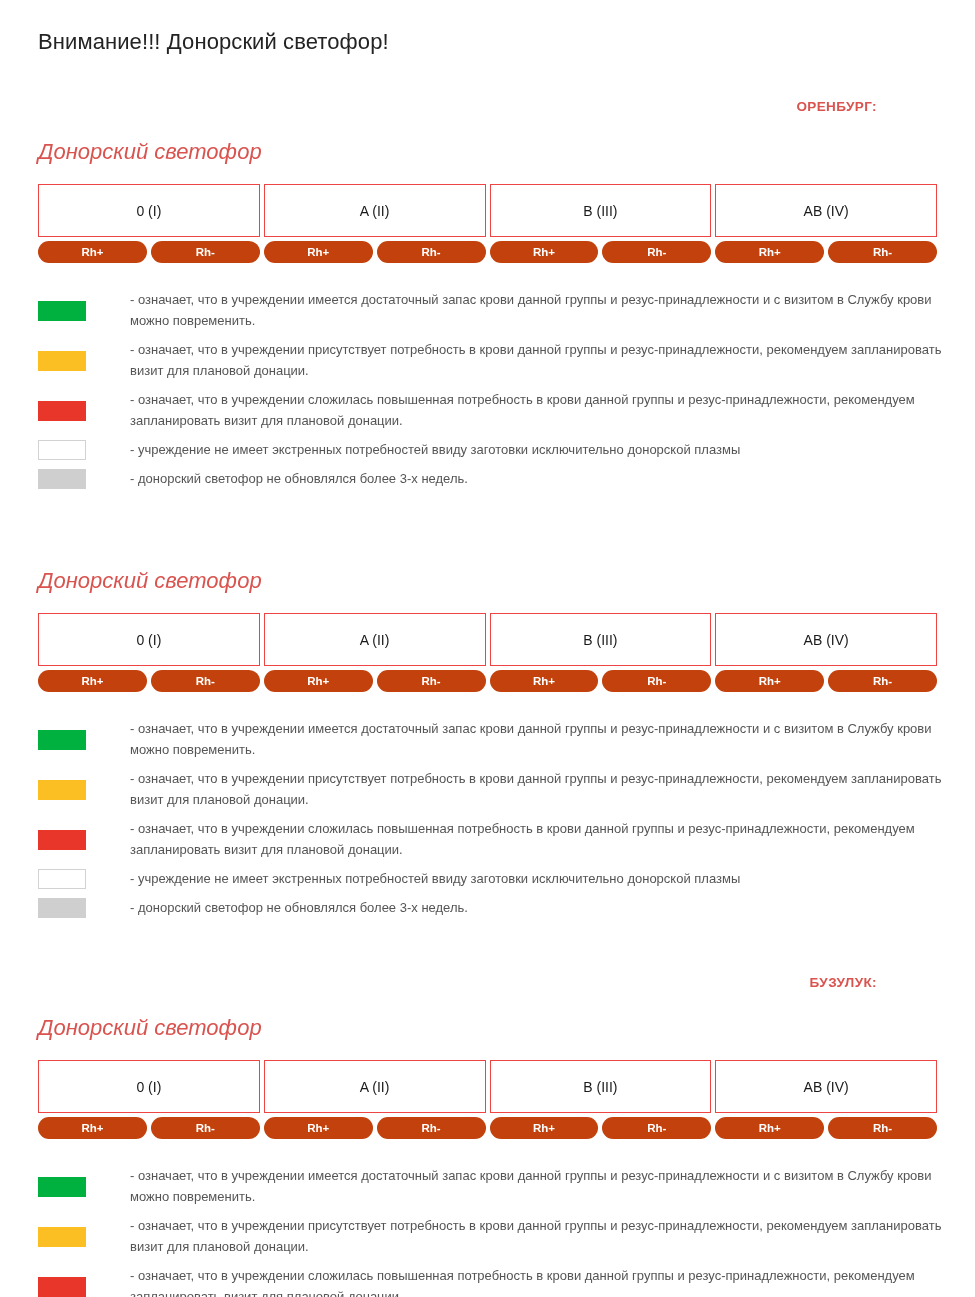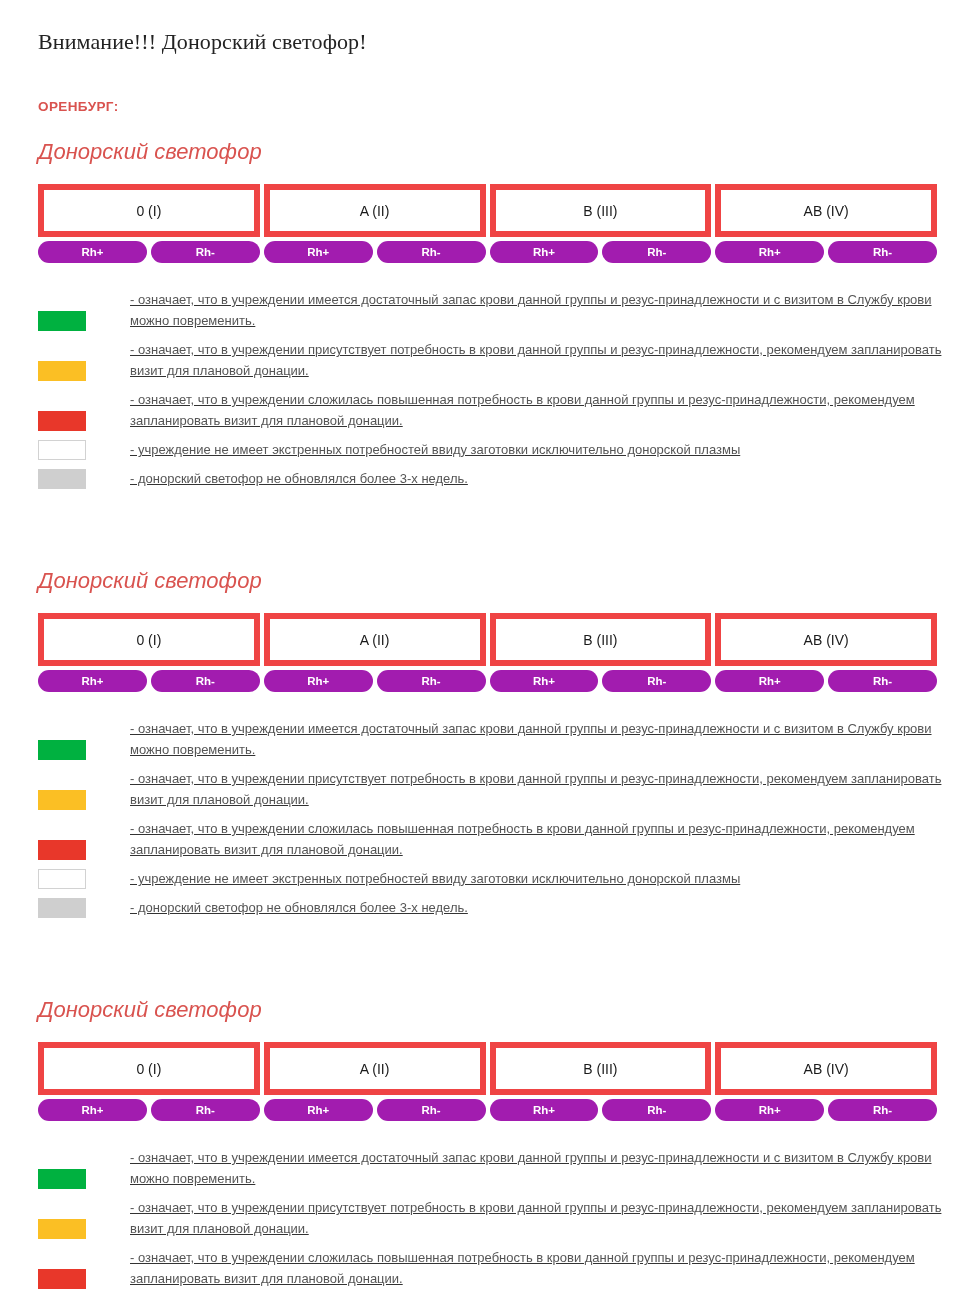--- a/index.html
+++ b/index.html
@@ -25,32 +25,31 @@
 
   
   .page-title {
     margin: 0;
     padding: 28px 0 0 38px;
     font-size: 22px;
     font-weight: 400;
     line-height: 28px;
     color: #232323;
     letter-spacing: 0.1px;
-    font-family: Liberation Serif, serif;
   }
 
   
   .section {
     padding: 0 38px;
   }
   .section-spacer-top { height: 42px; }
 
   .city-heading {
     margin: 0;
-    text-align: left;
+    text-align: right;
     font-size: 13.5px;
     font-weight: bold;
     color: #d9534f;
     letter-spacing: 0.4px;
     line-height: 18px;
     padding-right: 60px;
   }
 
   .svetofor-heading {
     margin: 22px 0 0 0;
@@ -65,21 +64,21 @@
   .blood-table {
     margin-top: 18px;
     width: 899px;
   }
   .group-row {
     display: flex;
     gap: 4px;
   }
   .group-cell {
     flex: 1 1 0;
-    border: 6px solid #ef4444;
+    border: 1px solid #ef4444;
     background: #ffffff;
     height: 53px;
     display: flex;
     align-items: center;
     justify-content: center;
     font-size: 14px;
     color: #1a1a1a;
     line-height: 18px;
   }
   .rh-row {
@@ -96,32 +95,31 @@
     flex: 1 1 0;
     height: 22px;
     display: flex;
     align-items: center;
     justify-content: center;
     font-size: 11.5px;
     font-weight: bold;
     color: #ffffff;
     line-height: 14px;
   }
-  .rh-cell.status-green  { background: #a21caf; border-radius: 11px; }
+  .rh-cell.status-green  { background: #c2410c; border-radius: 11px; }
 
   
   .legend {
     margin-top: 26px;
     width: 905px;
   }
   .legend-row {
     display: flex;
-    align-items: flex-end;
+    align-items: center;
     margin-bottom: 8px;
-    text-decoration: underline;
   }
   .legend-swatch {
     width: 48px;
     height: 20px;
     flex: 0 0 48px;
     margin-top: 1px;
   }
   .legend-swatch.sw-green  { background: #00b140; }
   .legend-swatch.sw-yellow { background: #fbbf24; }
   .legend-swatch.sw-red    { background: #e8372a; }
@@ -247,20 +245,21 @@
             <div class="legend-text">- учреждение не имеет экстренных потребностей ввиду заготовки исключительно донорской плазмы</div>
           </div>
           <div class="legend-row">
             <div class="legend-swatch sw-gray"></div>
             <div class="legend-text">- донорский светофор не обновлялся более 3-х недель.</div>
           </div>
         </div>
       </div>
       <div class="section-gap"></div>
       <div class="section">
+        <div class="city-heading">БУЗУЛУК:</div>
         <div class="svetofor-heading">Донорский светофор</div>
         <div class="blood-table">
           <div class="group-row">
             <div class="group-cell">0 (I)</div>
             <div class="group-cell">A (II)</div>
             <div class="group-cell">B (III)</div>
             <div class="group-cell">AB (IV)</div>
           </div>
           <div class="rh-row">
             <div class="rh-pair">

